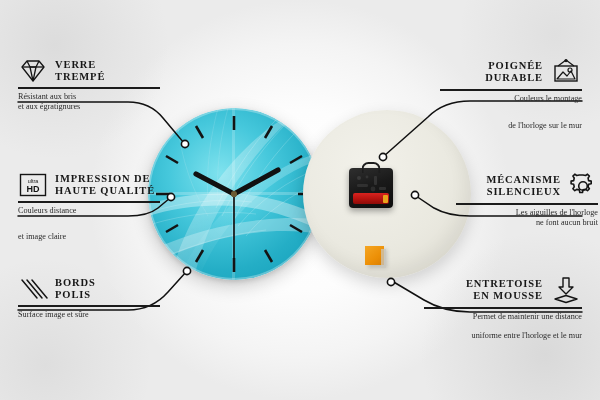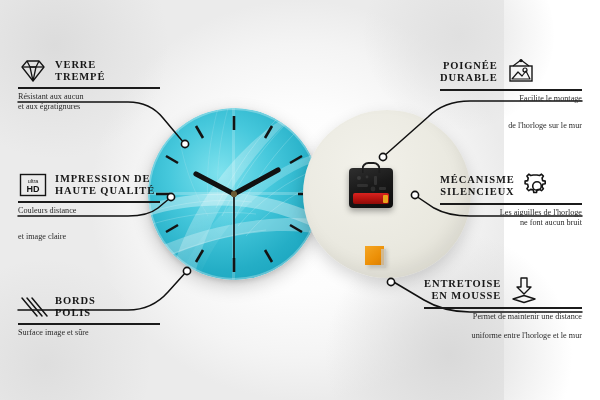--- a/index.html
+++ b/index.html
@@ -2,21 +2,21 @@
 <html><head>
 <meta charset="utf-8">
 <style>
   html,body{margin:0;padding:0;}
   body{
     width:600px;height:400px;overflow:hidden;
     font-family:"Liberation Serif", serif;
     background:#ffffff;
   }
   #stage{
-    position:relative;width:504px;height:400px;
+    position:relative;width:600px;height:400px;
     background:
       radial-gradient(ellipse 210px 200px at 300px 200px,#ffffff 0%,#fdfdfd 45%,#f4f4f4 78%,#ebebeb 100%),
       linear-gradient(135deg,#e6e6e6 0%,#f6f6f6 22%,#ffffff 50%,#f5f5f5 78%,#e4e4e4 100%);
   }
   .corner-shade{position:absolute;pointer-events:none;}
   .cs-tl{left:-60px;top:-70px;width:230px;height:230px;border-radius:50%;
     background:radial-gradient(circle,#dcdcdc 0%,rgba(220,220,220,0) 70%);}
   .cs-br{right:-70px;bottom:-80px;width:250px;height:250px;border-radius:50%;
     background:radial-gradient(circle,#d9d9d9 0%,rgba(217,217,217,0) 70%);}
   .cs-tr{right:-50px;top:-60px;width:190px;height:190px;border-radius:50%;
@@ -38,21 +38,21 @@
   }
   .co-rule{height:1.6px;background:#1b1b1b;margin-top:3px;}
   .co-sub{
     font-family:"Liberation Serif", serif;
     font-size:8.2px;line-height:10px;color:#2a2a2a;
     margin-top:3px;white-space:nowrap;
   }
   .left  .co-head{justify-content:flex-start;}
   .left  .co-title{text-align:left;}
   .left  .co-sub{text-align:left;}
-  .right .co-head{justify-content:flex-start;}
+  .right .co-head{justify-content:flex-end;}
   .right .co-title{text-align:right;}
   .right .co-sub{text-align:right;}
   .ico{flex:0 0 auto;display:block;}
 
   
   .clock-front{
     position:absolute;left:148px;top:108px;width:172px;height:172px;border-radius:50%;
     overflow:hidden;
     box-shadow:0 6px 18px rgba(0,0,0,.20), 0 2px 5px rgba(0,0,0,.12);
   }
@@ -216,42 +216,42 @@
             <path d="M21 3 L18 9 L15 23"></path>
           <path d="M12 9 H18"></path>
         </g>
       </svg>
       <div>
         <div class="co-title">VERRE</div>
         <div class="co-title">TREMPÉ</div>
       </div>
     </div>
     <div class="co-rule" style="width:142px;"></div>
-    <div class="co-sub">Résistant aux aucun</div>
+    <div class="co-sub">Résistant aux bris</div>
     <div class="co-sub" style="margin-top:0;">et aux égratignures</div>
   </div>
 
   <div class="callout left" style="left:18px;top:172px;width:142px;">
     <div class="co-head">
       <svg class="ico" width="30" height="26" viewBox="0 0 30 26">
         <rect x="2.5" y="2.5" width="25" height="21" fill="none" stroke="#141414" stroke-width="1.4"></rect>
         <text x="15" y="11" font-family="Liberation Sans, sans-serif" font-size="5.4" text-anchor="middle" fill="#141414">ultra</text>
         <text x="15" y="20" font-family="Liberation Sans, sans-serif" font-size="9" font-weight="bold" text-anchor="middle" fill="#141414">HD</text>
       </svg>
       <div>
         <div class="co-title">IMPRESSION DE</div>
         <div class="co-title">HAUTE QUALITÉ</div>
       </div>
     </div>
     <div class="co-rule" style="width:142px;"></div>
     <div class="co-sub">Couleurs distance</div>
     <div class="co-sub" style="margin-top:16px;">et image claire</div>
   </div>
 
-  <div class="callout left" style="left:18px;top:276px;width:142px;margin-top:18px;">
+  <div class="callout left" style="left:18px;top:276px;width:142px;">
     <div class="co-head">
       <svg class="ico" width="30" height="26" viewBox="0 0 30 26">
         <g stroke="#141414" stroke-width="1.5" stroke-linecap="round">
           <line x1="4" y1="4" x2="19" y2="22"></line>
           <line x1="9" y1="4" x2="24" y2="22"></line>
           <line x1="14" y1="4" x2="29" y2="22"></line>
         </g>
       </svg>
       <div>
         <div class="co-title">BORDS</div>
@@ -270,25 +270,25 @@
       </div>
       <svg class="ico" width="32" height="28" viewBox="0 0 32 28">
         <path d="M16 2 L8 8 M16 2 L24 8" fill="none" stroke="#141414" stroke-width="1.2"></path>
         <circle cx="16" cy="2.6" r="1.6" fill="#141414"></circle>
         <rect x="5" y="8" width="22" height="15" fill="none" stroke="#141414" stroke-width="1.4"></rect>
         <path d="M7 21 L13 14 L17 18 L21 13 L25 21 Z" fill="none" stroke="#141414" stroke-width="1.2" stroke-linejoin="round"></path>
         <circle cx="20" cy="12" r="2" fill="none" stroke="#141414" stroke-width="1.2"></circle>
       </svg>
     </div>
     <div class="co-rule" style="width:142px;"></div>
-    <div class="co-sub">Facilite le montage</div>
+    <div class="co-sub">Couleurs le montage</div>
     <div class="co-sub" style="margin-top:17px;">de l'horloge sur le mur</div>
   </div>
 
-  <div class="callout right" style="left:440px;top:172px;width:142px;">
+  <div class="callout right" style="left:456px;top:172px;width:142px;">
     <div class="co-head">
       <div>
         <div class="co-title">MÉCANISME</div>
         <div class="co-title">SILENCIEUX</div>
       </div>
       <svg class="ico" width="30" height="28" viewBox="0 0 30 28">
         <g fill="none" stroke="#141414" stroke-width="1.6" stroke-linejoin="round">
           <path d="M15 3 l2.6 .5 1.9-1.3 1.9 1.9 -1.3 1.9 .5 2.6 2.6 .5 .0 2.7 -2.6 .5 -.5 2.6 1.3 1.9 -1.9 1.9 -1.9-1.3 -2.6 .5 -.5 2.6 -2.7 0 -.5-2.6 -2.6-.5 -1.9 1.3 -1.9-1.9 1.3-1.9 -.5-2.6 -2.6-.5 0-2.7 2.6-.5 .5-2.6 -1.3-1.9 1.9-1.9 1.9 1.3 2.6-.5 Z"></path>
           <circle cx="15" cy="14" r="4.3"></circle>
         </g>

